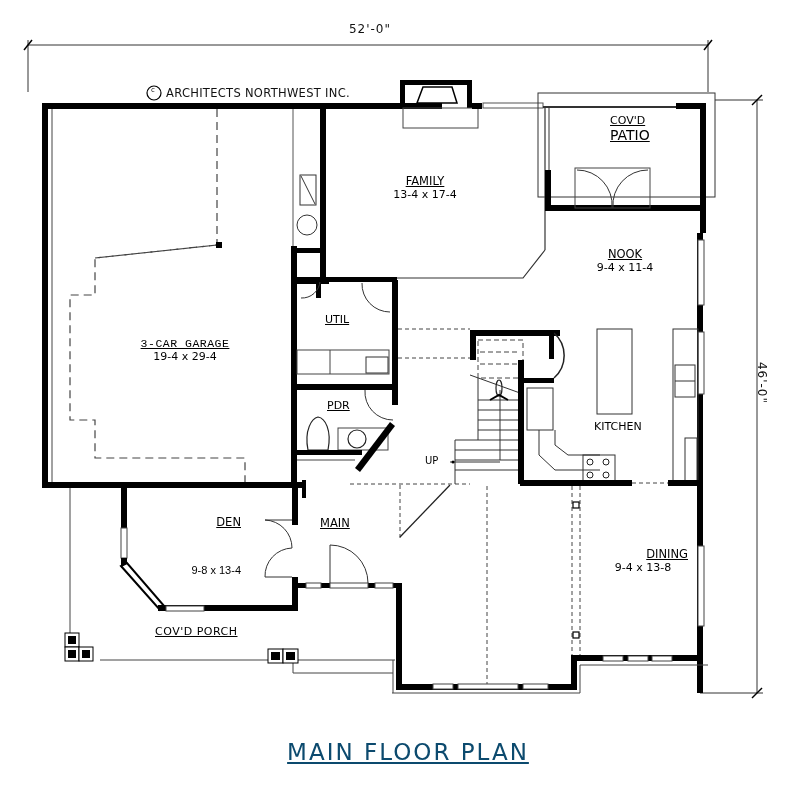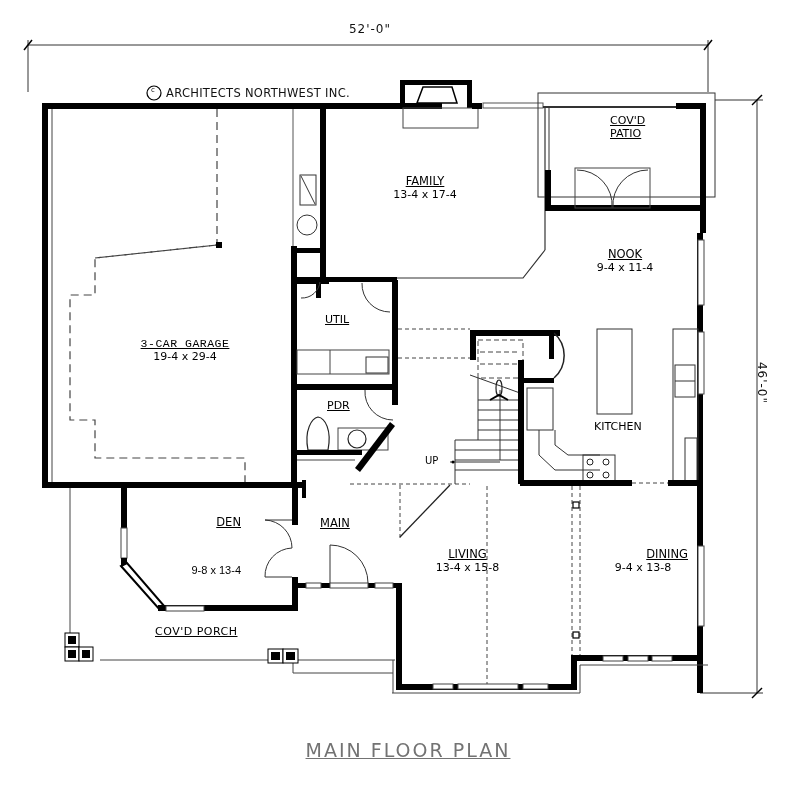--- a/index.html
+++ b/index.html
@@ -246,39 +246,35 @@
   <div class="rm" style="position:absolute;left:110px;top:337px;width:150px;text-align:center;">
     <div style="font-size:11.5px;text-decoration:underline;letter-spacing:0.5px;font-family:Liberation Mono, monospace;">3-CAR GARAGE</div>
     <div style="font-size:11px;font-family:'DejaVu Sans',sans-serif;">19-4 x 29-4</div>
   </div>
   <div style="position:absolute;left:380px;top:174px;width:90px;text-align:center;">
     <div style="font-size:11.5px;text-decoration:underline;font-family:'DejaVu Sans',sans-serif;">FAMILY</div>
     <div style="font-size:11px;font-family:'DejaVu Sans',sans-serif;">13-4 x 17-4</div>
   </div>
   <div style="position:absolute;left:610px;top:114px;width:80px;text-align:left;">
     <div style="font-size:11px;text-decoration:underline;font-family:'DejaVu Sans',sans-serif;">COV'D</div>
-    <div style="font-size:11px;text-decoration:underline;font-family:'DejaVu Sans',sans-serif;">PATIO</div>
+    <div style="font-size:14px;text-decoration:underline;font-family:'DejaVu Sans',sans-serif;">PATIO</div>
   </div>
   <div style="position:absolute;left:580px;top:247px;width:90px;text-align:center;">
     <div style="font-size:11.5px;text-decoration:underline;font-family:'DejaVu Sans',sans-serif;">NOOK</div>
     <div style="font-size:11px;font-family:'DejaVu Sans',sans-serif;">9-4 x 11-4</div>
   </div>
   <div style="position:absolute;left:325px;top:313px;font-size:11px;text-decoration:underline;font-family:'DejaVu Sans',sans-serif;">UTIL</div>
   <div style="position:absolute;left:327px;top:399px;font-size:11px;text-decoration:underline;font-family:'DejaVu Sans',sans-serif;">PDR</div>
   <div style="position:absolute;left:594px;top:420px;font-size:11px;font-family:'DejaVu Sans',sans-serif;">KITCHEN</div>
   <div style="position:absolute;left:425px;top:455px;font-size:10px;font-family:'DejaVu Sans',sans-serif;">UP</div>
   <div style="position:absolute;left:151px;top:515px;width:90px;text-align:right;">
     <div style="font-size:11.5px;text-decoration:underline;font-family:'DejaVu Sans',sans-serif;">DEN</div>
     <div style="font-size:11px;font-family:Liberation Sans, sans-serif;margin-top:35px;">9-8 x 13-4</div>
   </div>
   <div style="position:absolute;left:320px;top:516px;font-size:11.5px;text-decoration:underline;font-family:'DejaVu Sans',sans-serif;">MAIN</div>
-  <div style="position:absolute;left:420px;top:547px;width:95px;text-align:center;">
-    <div style="font-size:11.5px;text-decoration:underline;font-family:'DejaVu Sans',sans-serif;">LIVING</div>
-    <div style="font-size:11px;font-family:'DejaVu Sans',sans-serif;">13-4 x 15-8</div>
-  </div>
   <div style="position:absolute;left:598px;top:547px;width:90px;text-align:center;">
     <div style="font-size:11.5px;text-decoration:underline;font-family:'DejaVu Sans',sans-serif;text-align:right;">DINING</div>
     <div style="font-size:11px;font-family:'DejaVu Sans',sans-serif;">9-4 x 13-8</div>
   </div>
   <div style="position:absolute;left:155px;top:625px;font-size:11px;text-decoration:underline;letter-spacing:0.5px;font-family:'DejaVu Sans',sans-serif;">COV'D PORCH</div>
 
-  <div style="position:absolute;left:262px;top:739px;width:292px;text-align:center;font-size:19px;letter-spacing:2px;text-decoration:underline;color:#737373;font-family:'DejaVu Sans',sans-serif;">MAIN FLOOR PLAN</div>
+  <div style="position:absolute;left:262px;top:739px;width:292px;text-align:center;font-size:23px;letter-spacing:2px;text-decoration:underline;color:#0c4a6e;font-family:'DejaVu Sans',sans-serif;">MAIN FLOOR PLAN</div>
 </div>
 
 </body></html>

